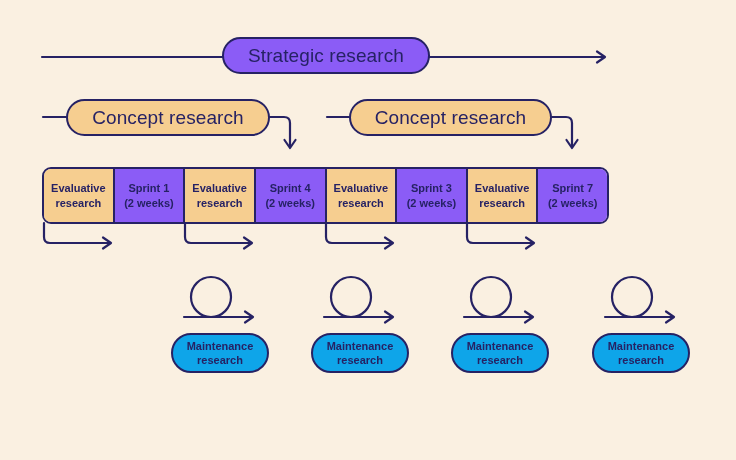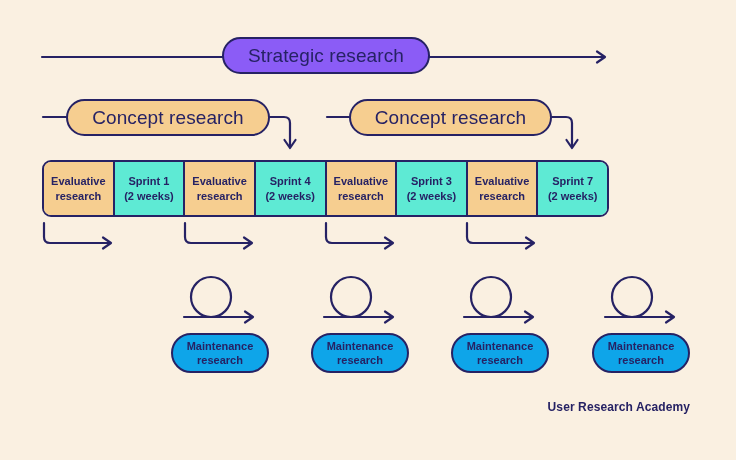--- a/index.html
+++ b/index.html
@@ -31,41 +31,41 @@
     font-size: 19px;
     font-weight: 500;
     letter-spacing: 0.1px;
     white-space: nowrap;
   }
   .pill--strategic { left: 222px; top: 37px; width: 208px; background: #8b5cf6; }
   .pill--concept-1 { left: 66px;  top: 99px; width: 204px; background: #f6ce90; }
   .pill--concept-2 { left: 349px; top: 99px; width: 203px; background: #f6ce90; }
   .timeline {
     position: absolute;
-    left: 42px; top: 160px;
+    left: 42px; top: 167px;
     width: 567px; height: 57px;
     box-sizing: border-box;
     border: 2px solid #262264;
     border-radius: 9px;
     display: flex;
     overflow: hidden;
   }
   .cell {
     flex: 1 1 0;
     display: flex;
     flex-direction: column;
     justify-content: center;
     text-align: center;
     font-size: 11px;
     font-weight: bold;
     line-height: 1.3;
   }
   .cell + .cell { border-left: 2px solid #262264; }
   .cell--accent { background: #f6ce90; }
-  .cell--light  { background: #5eead4; }
+  .cell--light  { background: #8b5cf6; }
   .pill--maintenance {
     top: 333px;
     width: 98px;
     height: 40px;
     border-radius: 20px;
     background: #0ea5e9;
     font-size: 11px;
     font-weight: bold;
     line-height: 1.3;
     flex-direction: column;
@@ -184,15 +184,14 @@
   </div>
   <div class="pill pill--maintenance pill--m3">
     <span>Maintenance</span>
     <span>research</span>
   </div>
   <div class="pill pill--maintenance pill--m4">
     <span>Maintenance</span>
     <span>research</span>
   </div>
 
-  <div class="attribution">User Research Academy</div>
 
 </div>
 
 </body></html>

